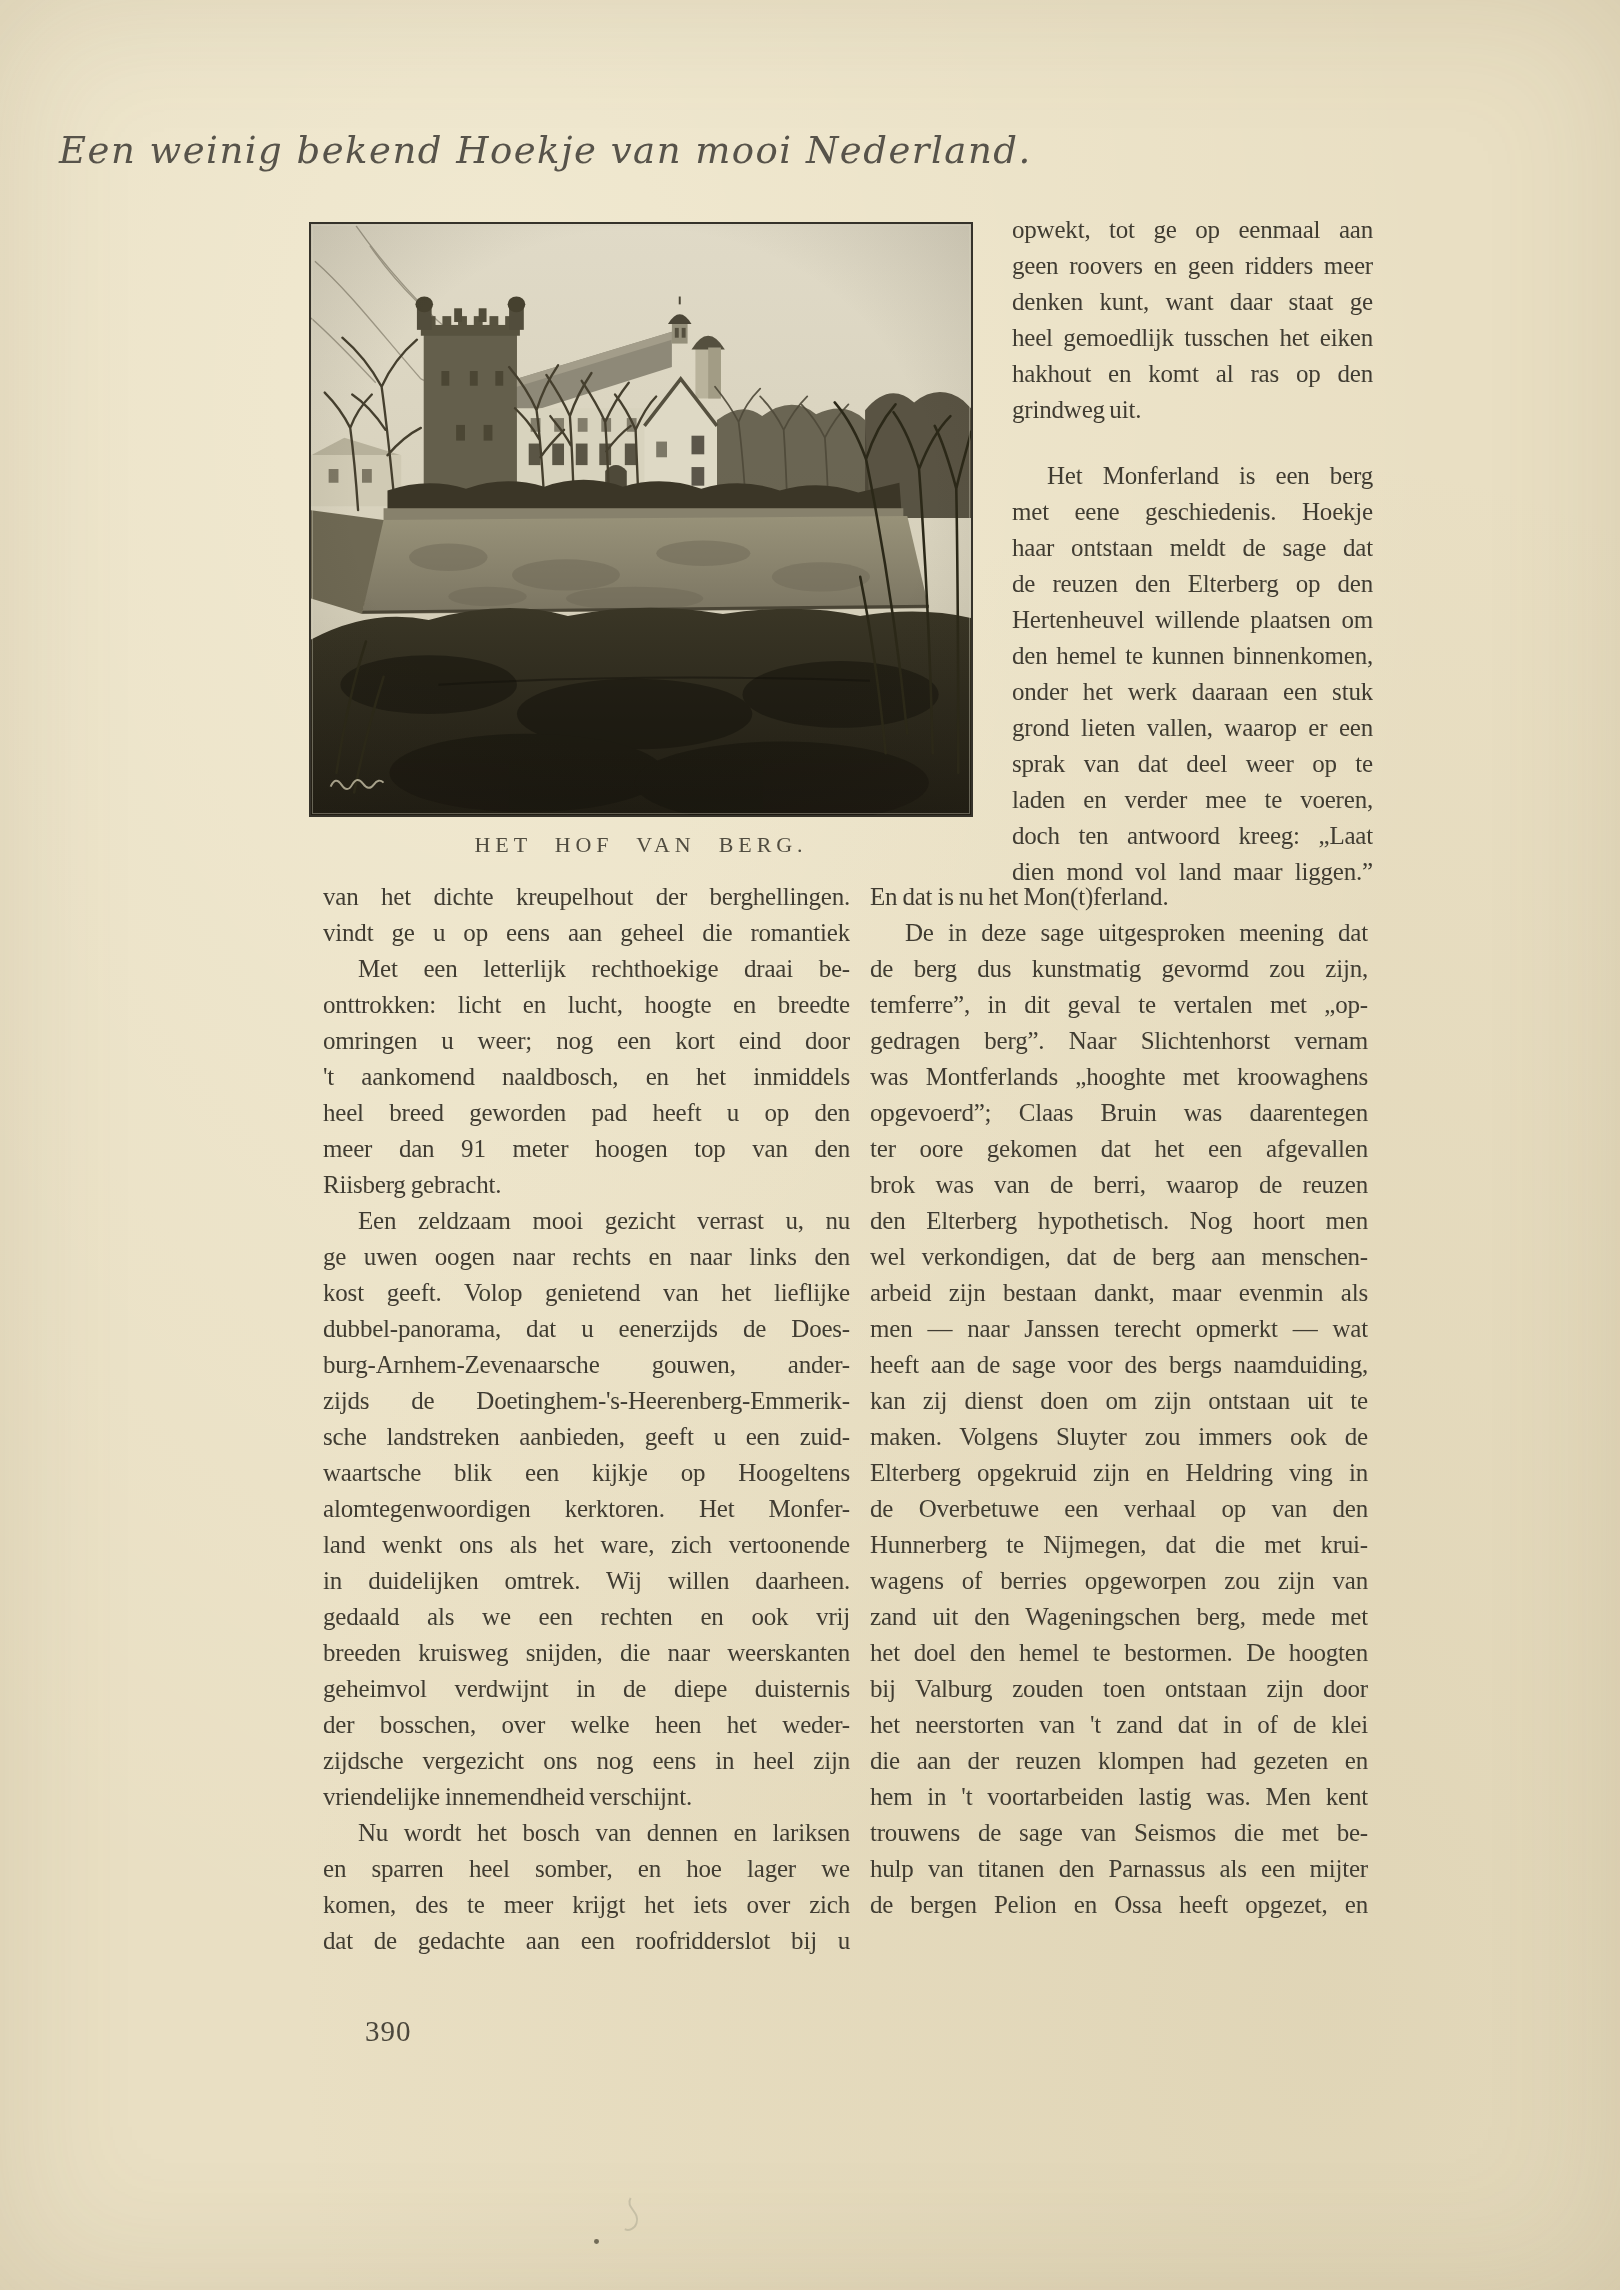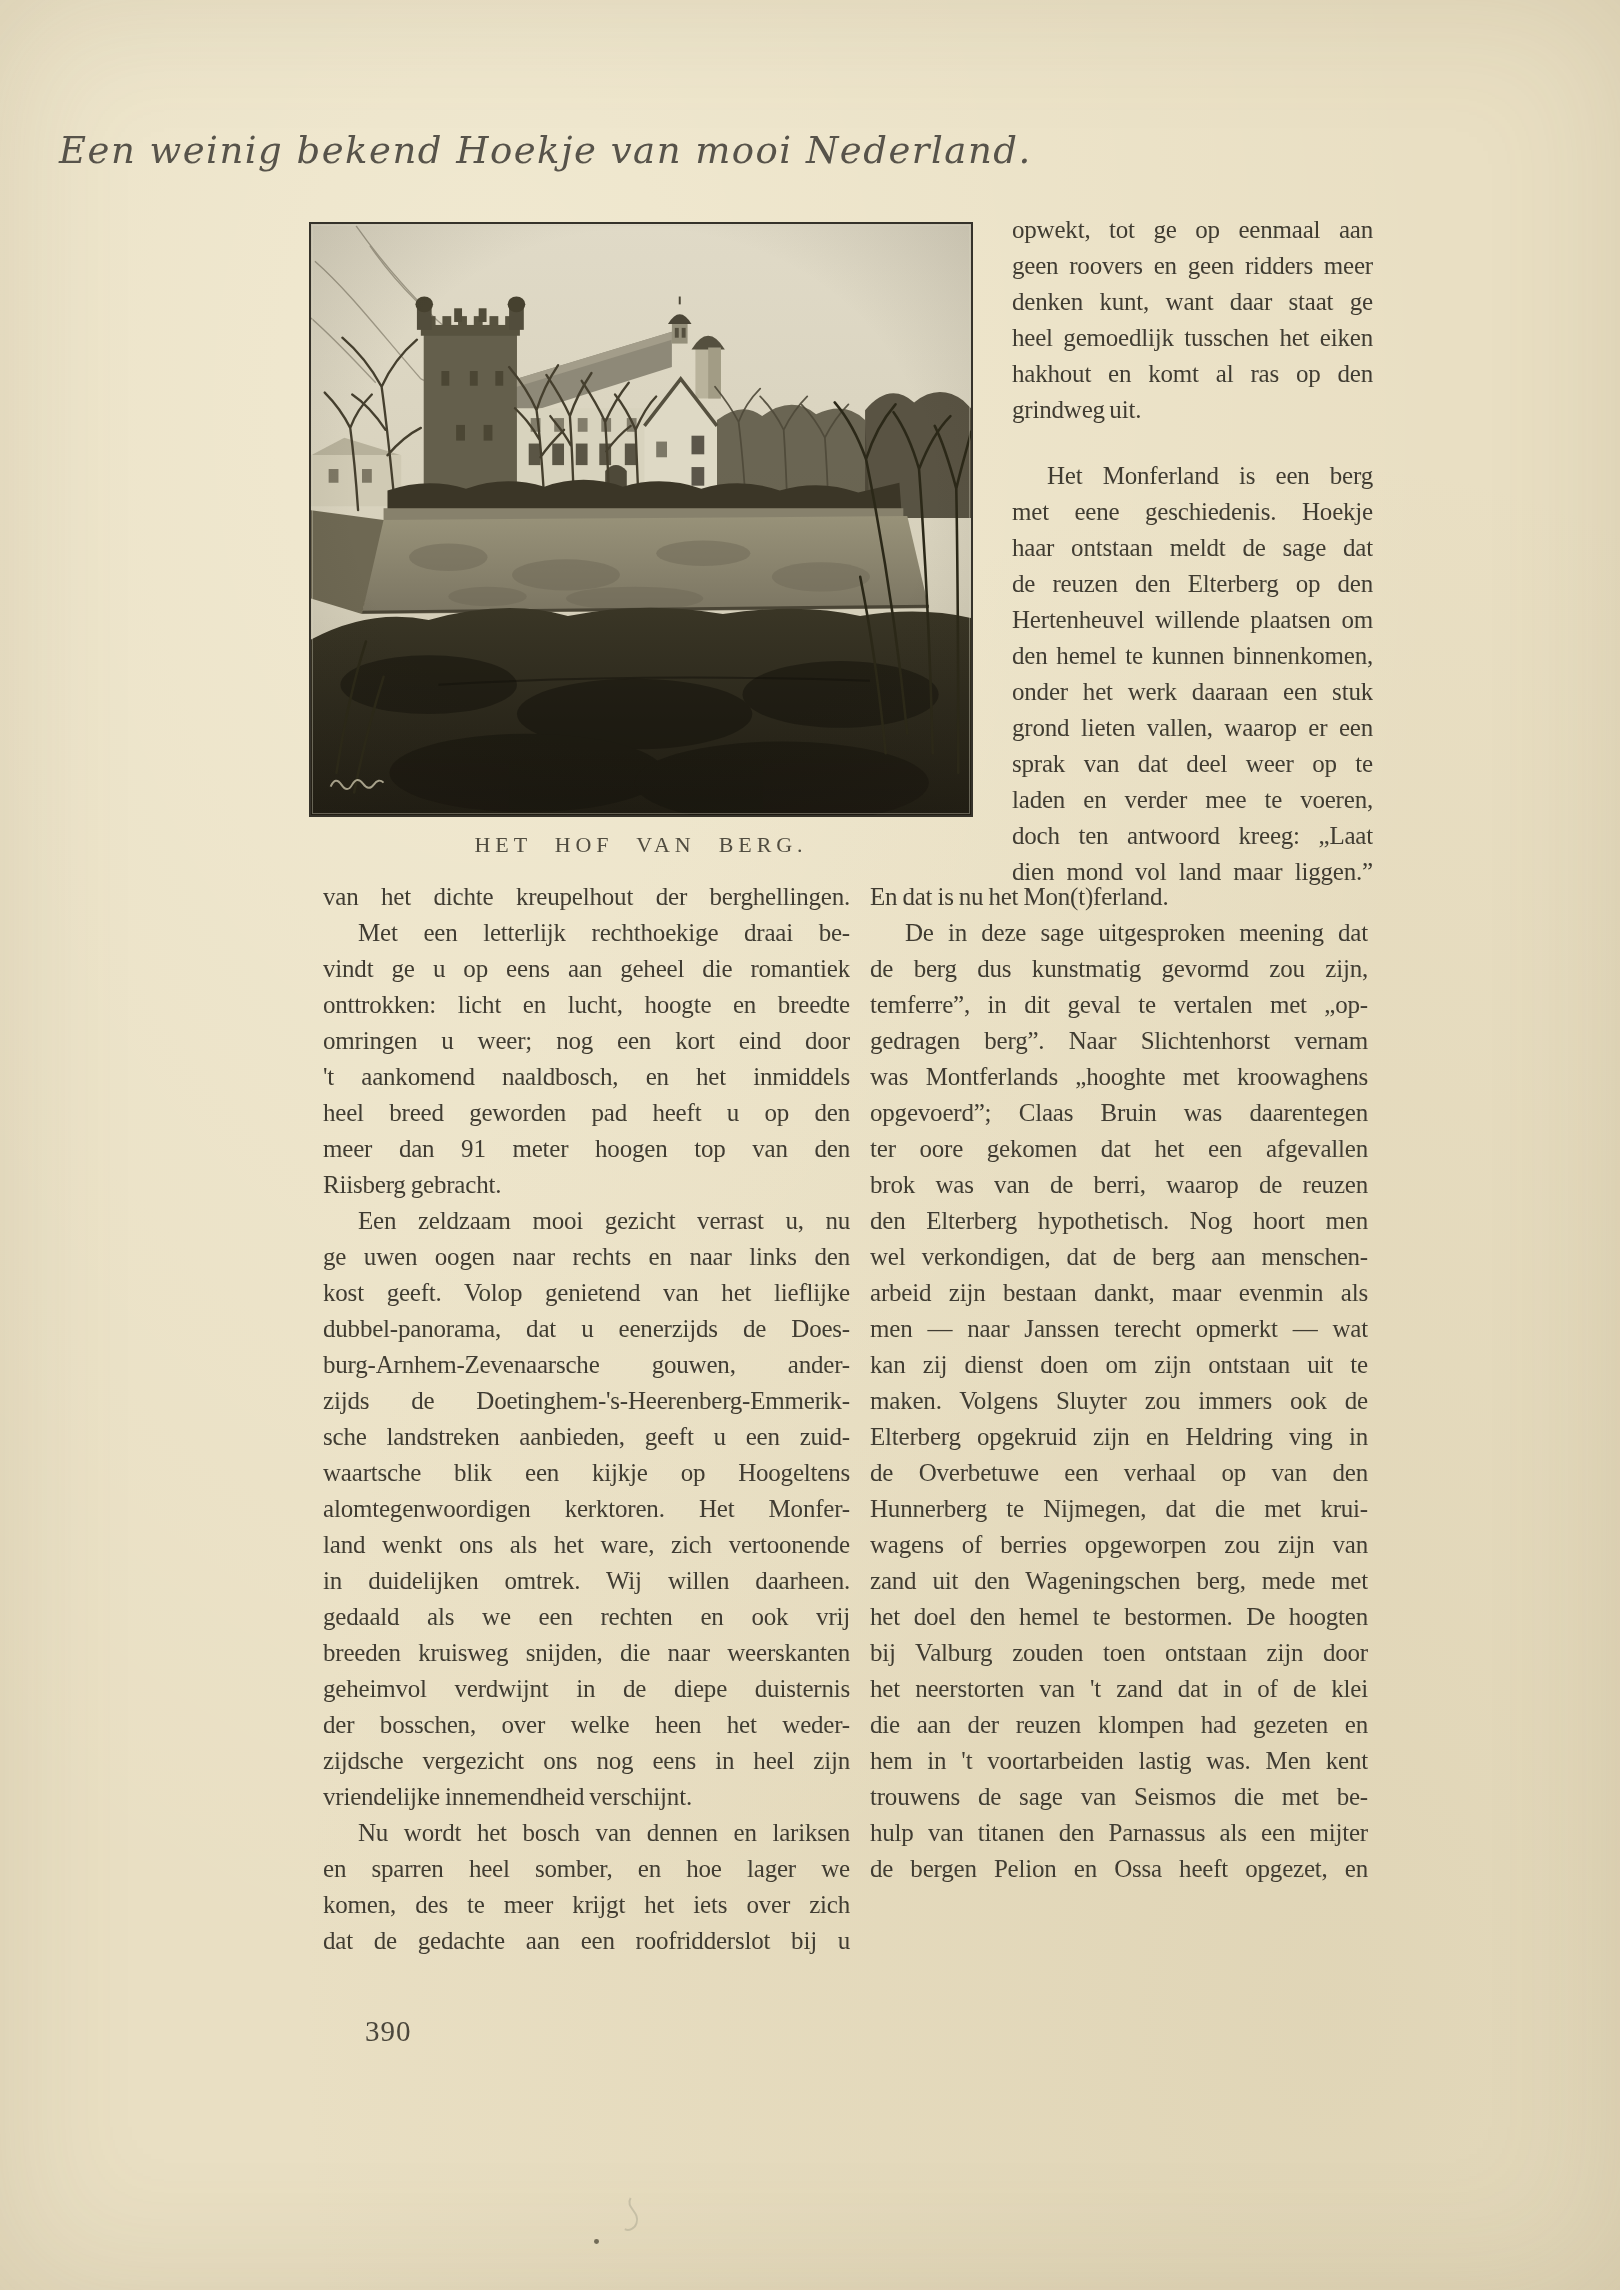--- a/index.html
+++ b/index.html
@@ -242,40 +242,41 @@
       <div class="line">temferre”, in dit geval te vertalen met „op-</div>
       <div class="line">gedragen berg”. Naar Slichtenhorst vernam</div>
       <div class="line">was Montferlands „hooghte met kroowaghens</div>
       <div class="line">opgevoerd”; Claas Bruin was daarentegen</div>
       <div class="line">ter oore gekomen dat het een afgevallen</div>
       <div class="line">brok was van de berri, waarop de reuzen</div>
       <div class="line">den Elterberg hypothetisch. Nog hoort men</div>
       <div class="line">wel verkondigen, dat de berg aan menschen-</div>
       <div class="line">arbeid zijn bestaan dankt, maar evenmin als</div>
       <div class="line">men — naar Janssen terecht opmerkt — wat</div>
+      <div class="line">heeft aan de sage voor des bergs naamduiding,</div>
       <div class="line">kan zij dienst doen om zijn ontstaan uit te</div>
       <div class="line">maken. Volgens Sluyter zou immers ook de</div>
       <div class="line">Elterberg opgekruid zijn en Heldring ving in</div>
       <div class="line">de Overbetuwe een verhaal op van den</div>
       <div class="line">Hunnerberg te Nijmegen, dat die met krui-</div>
       <div class="line">wagens of berries opgeworpen zou zijn van</div>
       <div class="line">zand uit den Wageningschen berg, mede met</div>
       <div class="line">het doel den hemel te bestormen. De hoogten</div>
       <div class="line">bij Valburg zouden toen ontstaan zijn door</div>
       <div class="line">het neerstorten van 't zand dat in of de klei</div>
       <div class="line">die aan der reuzen klompen had gezeten en</div>
       <div class="line">hem in 't voortarbeiden lastig was. Men kent</div>
       <div class="line">trouwens de sage van Seismos die met be-</div>
       <div class="line">hulp van titanen den Parnassus als een mijter</div>
       <div class="line">de bergen Pelion en Ossa heeft opgezet, en</div>
     </div>
   <div class="col col-left">
       <div class="line">van het dichte kreupelhout der berghellingen.</div>
+      <div class="line">vindt ge u op eens aan geheel die romantiek</div>
       <div class="line indent">Met een letterlijk rechthoekige draai be-</div>
-      <div class="line">vindt ge u op eens aan geheel die romantiek</div>
       <div class="line">onttrokken: licht en lucht, hoogte en breedte</div>
       <div class="line">omringen u weer; nog een kort eind door</div>
       <div class="line">'t aankomend naaldbosch, en het inmiddels</div>
       <div class="line">heel breed geworden pad heeft u op den</div>
       <div class="line">meer dan 91 meter hoogen top van den</div>
       <div class="line end">Riisberg gebracht.</div>
       <div class="line indent">Een zeldzaam mooi gezicht verrast u, nu</div>
       <div class="line">ge uwen oogen naar rechts en naar links den</div>
       <div class="line">kost geeft. Volop genietend van het lieflijke</div>
       <div class="line">dubbel-panorama, dat u eenerzijds de Does-</div>

